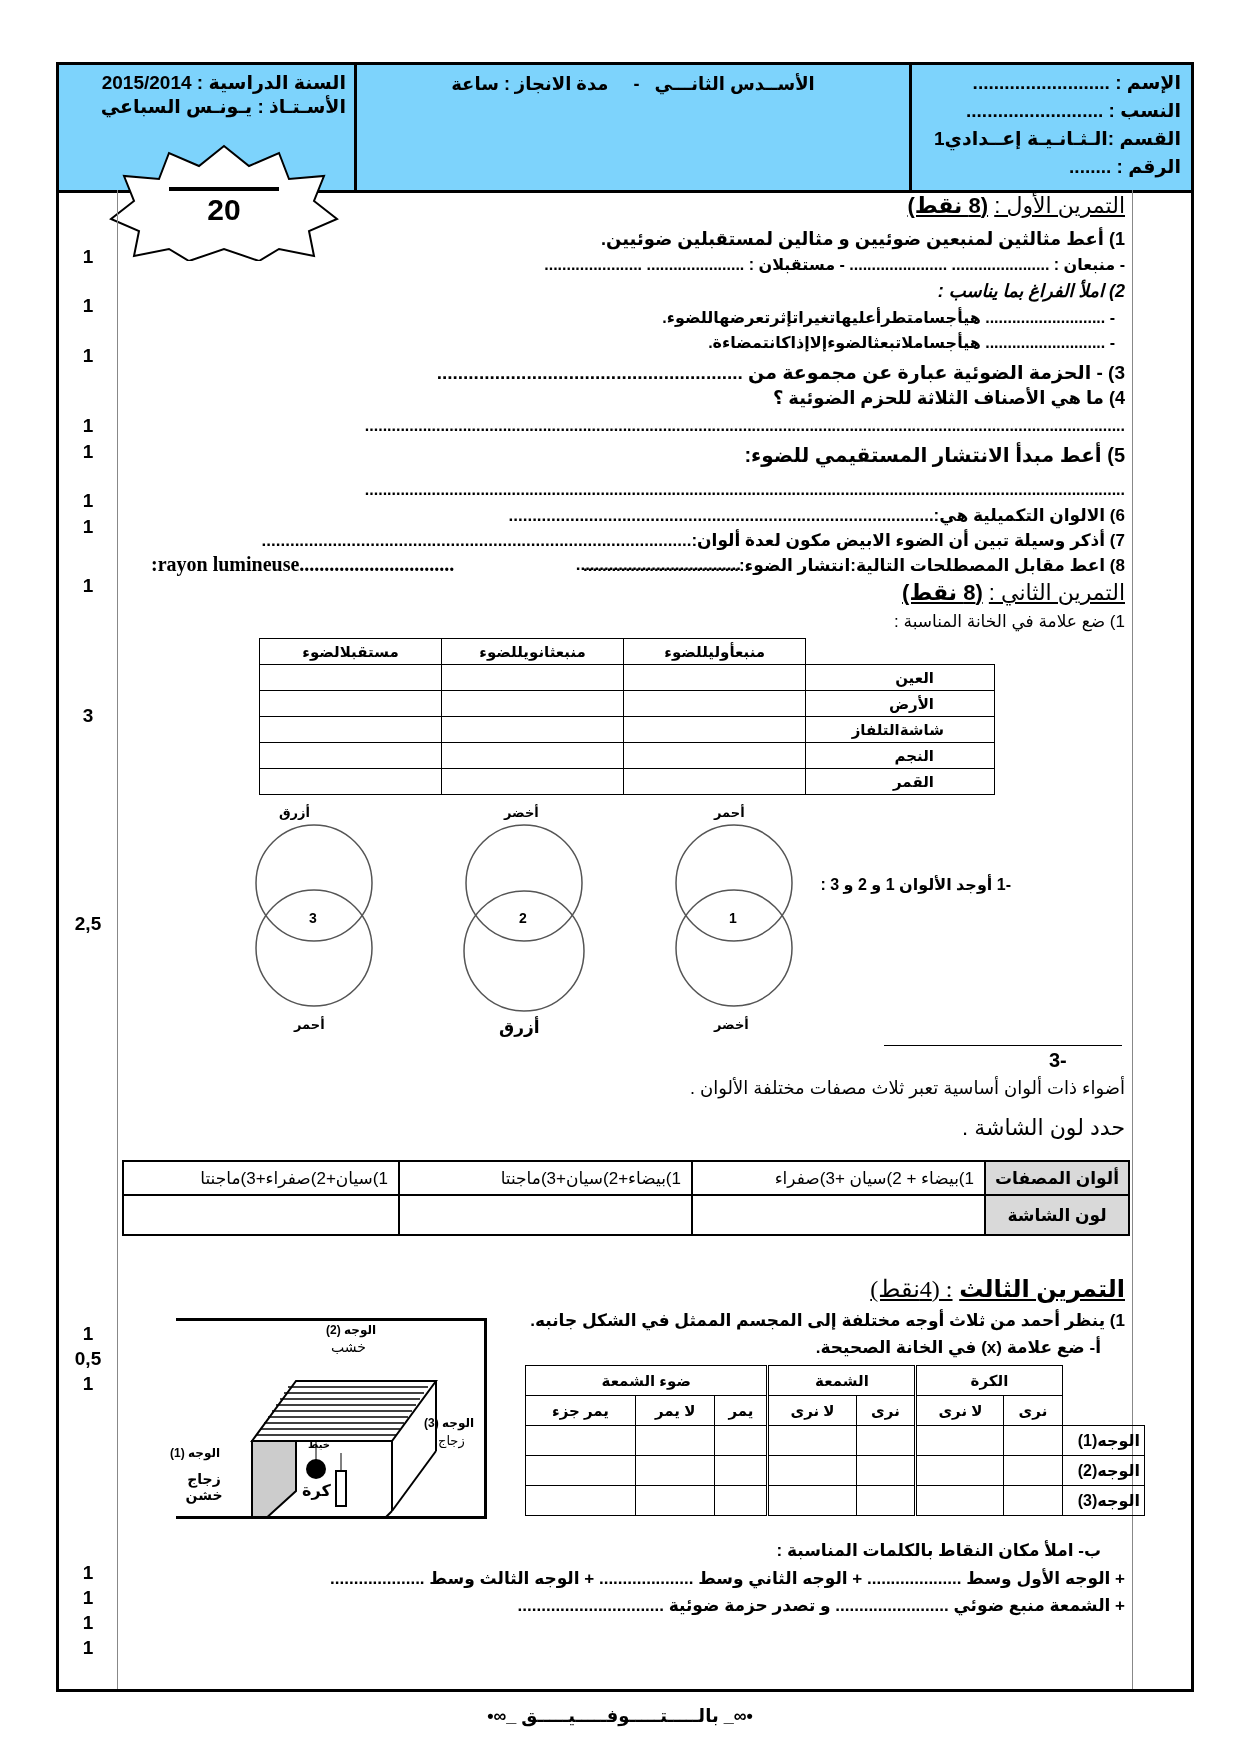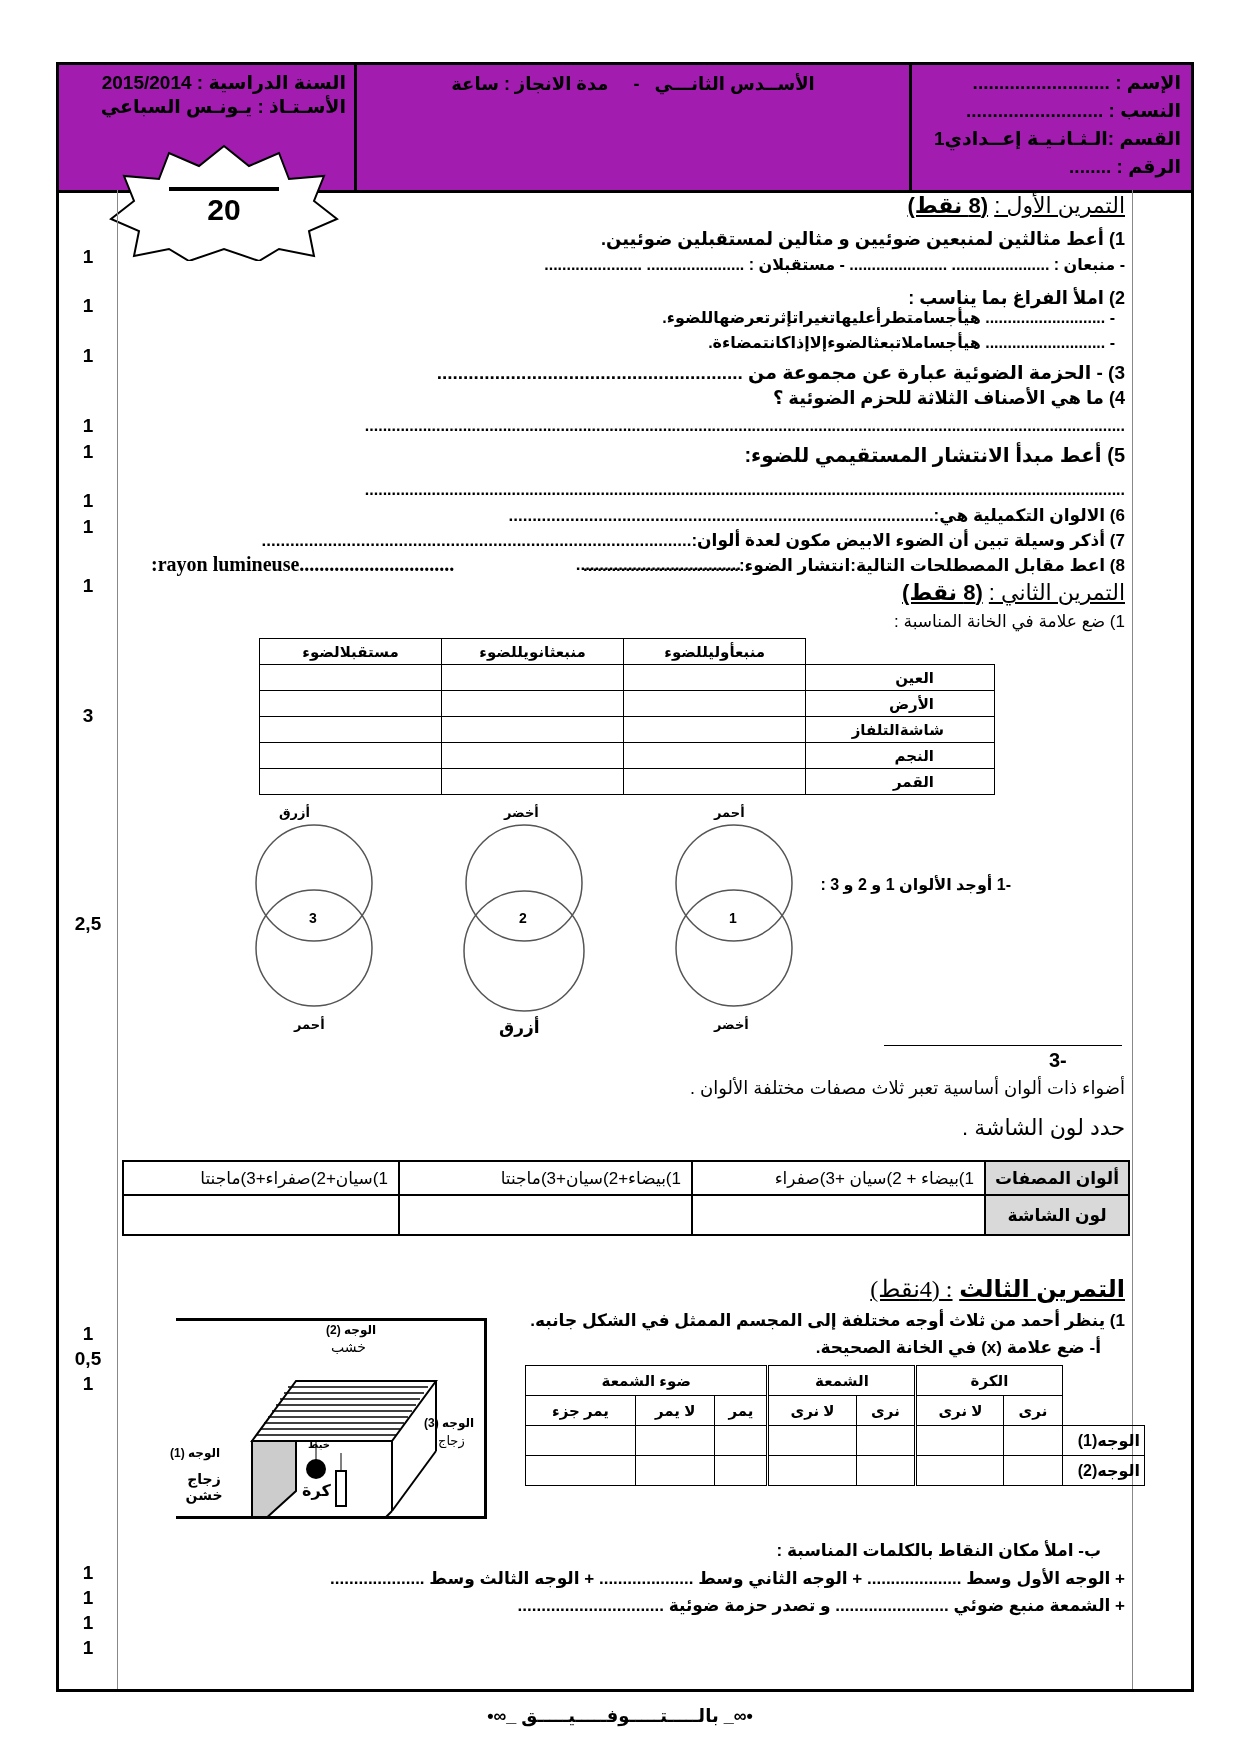--- a/index.html
+++ b/index.html
@@ -1,19 +1,19 @@
 <!DOCTYPE html>
 <html><head>
 <meta charset="utf-8">
 <style>
   html,body{margin:0;padding:0;background:#fff;}
   body{width:1240px;height:1754px;position:relative;font-family:"Liberation Sans","DejaVu Sans",sans-serif;color:#000;overflow:hidden;}
   .abs{position:absolute;}
   .page{position:absolute;left:56px;top:62px;width:1138px;height:1630px;border:3px solid #000;box-sizing:border-box;}
-  .hdr{position:absolute;left:0;top:0;width:100%;height:125px;border-bottom:3px solid #000;background:#a21caf;}
+  .hdr{position:absolute;left:0;top:0;width:100%;height:125px;border-bottom:3px solid #000;background:#7dd3fc;}
   .hcell{position:absolute;top:0;height:125px;box-sizing:border-box;}
   .hleft{left:0;width:298px;border-right:3px solid #000;}
   .hmid{left:298px;width:555px;border-right:3px solid #000;text-align:center;}
   .hright{left:853px;right:0;}
   .rtl{direction:rtl;}
   .b{font-weight:bold;}
   .scorecol{position:absolute;left:0;top:125px;width:58px;bottom:0;border-right:1px solid #888;}
   .rightcol{position:absolute;right:0;top:125px;width:58px;bottom:0;border-left:1px solid #888;}
   .score{position:absolute;left:0;width:58px;text-align:center;font-weight:bold;font-size:19px;}
   .line{position:absolute;white-space:nowrap;direction:rtl;font-size:18px;}
@@ -75,21 +75,21 @@
   <div class="score" style="top:1522px">1</div>
   <div class="score" style="top:1547px">1</div>
   <div class="score" style="top:1572px">1</div>
 
   <div class="line" style="right:66px;top:128px;font-size:22px;">
     <span class="title">التمرين الأول :</span>
     <span class="title b">(8 نقط)</span>
   </div>
   <div class="line b" style="right:66px;top:163px;">1) أعط مثالثين لمنبعين ضوئيين و مثالين لمستقبلين ضوئيين.</div>
   <div class="line b" style="right:66px;top:190px;font-size:16px;">- منبعان : ......................   ......................     - مستقبلان : ......................   ......................</div>
-  <div class="line b" style="right:66px;top:222px;">2) املأ الفراغ بما يناسب :</div>
+  <div class="line b" style="right:66px;top:215px;font-style:italic;">2) املأ الفراغ بما يناسب :</div>
   <div class="line b" style="right:76px;top:243px;font-size:16px;">- ........................... هيأجسامتطرأعليهاتغيراتإثرتعرضهاللضوء.</div>
   <div class="line b" style="right:76px;top:268px;font-size:16px;">- ........................... هيأجساملاتبعثالضوءإلاإذاكانتمضاءة.</div>
   <div class="line b" style="right:66px;top:296px;font-size:19px;">3) - الحزمة الضوئية عبارة عن مجموعة من ..........................................................</div>
   <div class="line b" style="right:66px;top:322px;">4) ما هي الأصناف الثلاثة للحزم الضوئية ؟</div>
   <div class="line b" style="right:66px;top:352px;font-size:16px;overflow:hidden;width:1000px;">...........................................................................................................................................................................</div>
   <div class="line b" style="right:66px;top:378px;font-size:20px;">5) أعط مبدأ الانتشار المستقيمي للضوء:</div>
   <div class="line b" style="right:66px;top:416px;font-size:16px;overflow:hidden;width:1000px;">...........................................................................................................................................................................</div>
   <div class="line b" style="right:66px;top:440px;font-size:17px;">6) الالوان التكميلية هي:..........................................................................................</div>
   <div class="line b" style="right:66px;top:465px;font-size:17px;">7) أذكر وسيلة تبين أن الضوء الابيض مكون لعدة ألوان:...........................................................................................</div>
   <div class="line b" style="right:66px;top:490px;font-size:17px;">8) اعط مقابل المصطلحات التالية:انتشار الضوء:.................................</div>
@@ -267,20 +267,30 @@
     <tr style="height:30px;">
       <td style="text-align:right;padding-right:4px;font-size:16px;">الوجه(2)</td>
       <td></td>
           <td style="border-left:3px double #000;"></td>
           <td></td>
           <td style="border-left:3px double #000;"></td>
           <td></td>
           <td></td>
           <td></td>
     </tr>
+    <tr style="height:30px;">
+      <td style="text-align:right;padding-right:4px;font-size:16px;">الوجه(3)</td>
+      <td></td>
+          <td style="border-left:3px double #000;"></td>
+          <td></td>
+          <td style="border-left:3px double #000;"></td>
+          <td></td>
+          <td></td>
+          <td></td>
+    </tr>
   </tbody>
     </table>
 
   <div class="line b" style="right:90px;top:1475px;font-size:17px;">ب- املأ مكان النقاط بالكلمات المناسبة :</div>
   <div class="line b" style="right:66px;top:1503px;font-size:17px;">+ الوجه الأول وسط ....................          + الوجه الثاني وسط ....................          + الوجه الثالث وسط ....................</div>
   <div class="line b" style="right:66px;top:1530px;font-size:17px;">+ الشمعة منبع ضوئي ........................ و تصدر حزمة ضوئية ...............................</div>
 </div>
 
 <div class="abs rtl" style="left:0;width:1240px;top:1705px;text-align:center;font-size:18px;font-weight:bold;">•∞_ بالـــــتـــــوفـــــيـــــق _∞•</div>
 

